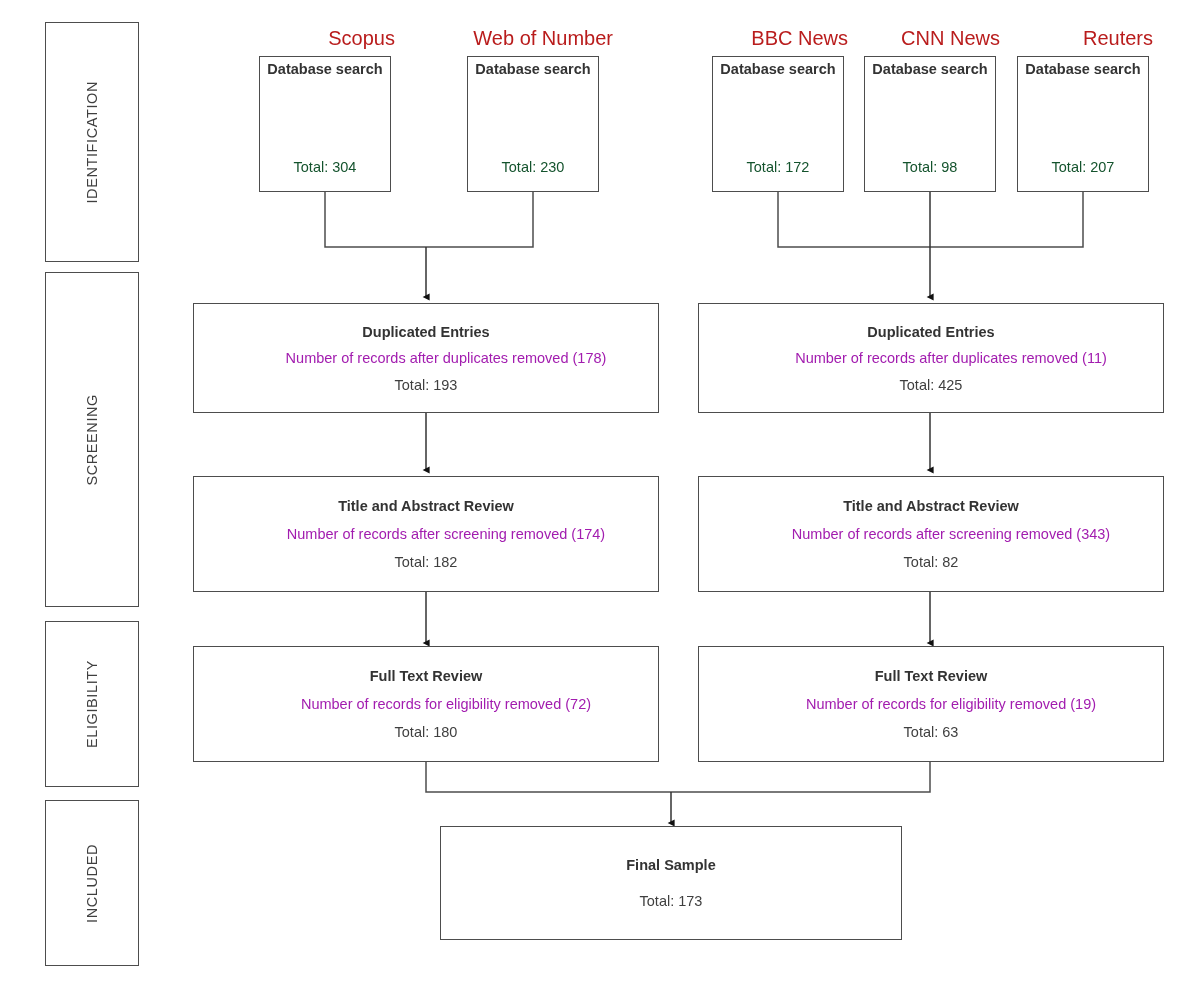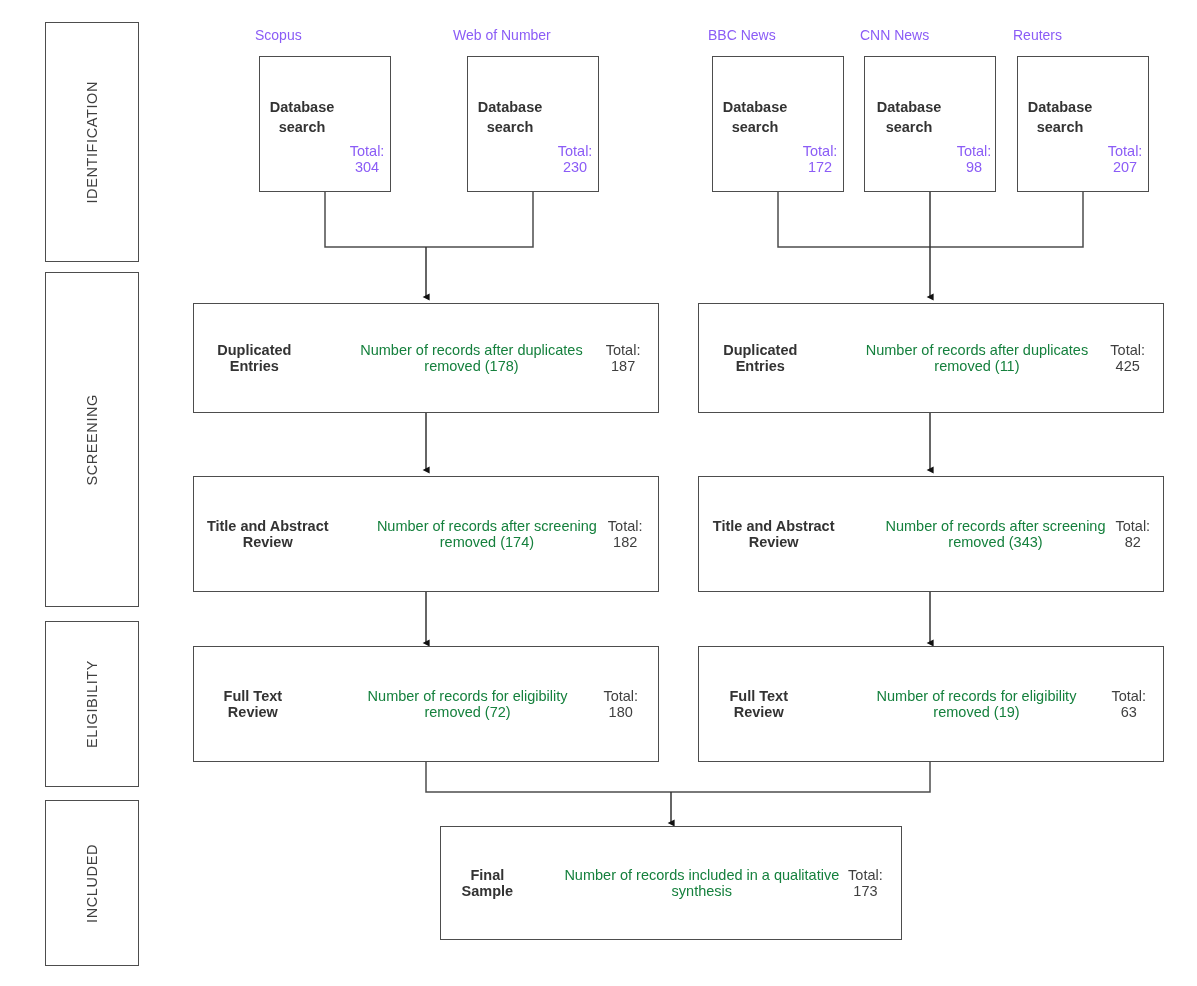--- a/index.html
+++ b/index.html
@@ -44,60 +44,61 @@
   .stage-label {
     writing-mode: vertical-rl;
     transform: rotate(180deg);
     font-size: 14.5px;
     letter-spacing: 0.6px;
     color: #3f3f3f;
     white-space: nowrap;
   }
   .source-label {
     position: absolute;
-    text-align: left;
-    font-size: 14px;
-    color: #8b5cf6;
+    text-align: right;
+    font-size: 20px;
+    color: #b91c1c;
     white-space: nowrap;
   }
   .db-box {
     display: flex;
+    flex-direction: column;
     align-items: center;
     padding-top: 3px;
     padding-bottom: 16px;
   }
   .db-title {
     font-size: 14.5px;
     font-weight: bold;
     color: #333333;
     text-align: center;
     line-height: 1.32;
   }
   .db-total {
     margin-top: auto;
     font-size: 14.5px;
-    color: #8b5cf6;
+    color: #14532d;
     text-align: center;
   }
   .stage-card {
     display: flex;
-    flex-direction: row;
+    flex-direction: column;
     align-items: center;
     justify-content: space-evenly;
     padding: 9px 10px;
     text-align: center;
   }
   .card-title {
     font-size: 14.5px;
     font-weight: bold;
     color: #333333;
   }
   .card-desc {
     font-size: 14.5px;
-    color: #15803d;
+    color: #a21caf;
     padding-left: 40px;
   }
   .card-total {
     font-size: 14.5px;
     color: #3f3f3f;
   }
 </style>
 </head>
 <body>
 
@@ -168,21 +169,21 @@
   </div>
 
   <div class="box db-box" style="left:1017px; top:56px; width:132px; height:136px;">
     <div class="db-title">Database search</div>
     <div class="db-total">Total: 207</div>
   </div>
 
   <div class="box stage-card" style="left:193px; top:303px; width:466px; height:110px;">
     <div class="card-title">Duplicated Entries</div>
     <div class="card-desc">Number of records after duplicates removed (178)</div>
-    <div class="card-total">Total: 187</div>
+    <div class="card-total">Total: 193</div>
   </div>
 
   <div class="box stage-card" style="left:698px; top:303px; width:466px; height:110px;">
     <div class="card-title">Duplicated Entries</div>
     <div class="card-desc">Number of records after duplicates removed (11)</div>
     <div class="card-total">Total: 425</div>
   </div>
 
   <div class="box stage-card" style="left:193px; top:476px; width:466px; height:116px;">
     <div class="card-title">Title and Abstract Review</div>
@@ -203,17 +204,16 @@
   </div>
 
   <div class="box stage-card" style="left:698px; top:646px; width:466px; height:116px;">
     <div class="card-title">Full Text Review</div>
     <div class="card-desc">Number of records for eligibility removed (19)</div>
     <div class="card-total">Total: 63</div>
   </div>
 
   <div class="box stage-card" style="left:440px; top:826px; width:462px; height:114px;">
     <div class="card-title">Final Sample</div>
-    <div class="card-desc">Number of records included in a qualitative synthesis</div>
     <div class="card-total">Total: 173</div>
   </div>
 
 </div>
 
 </body></html>

